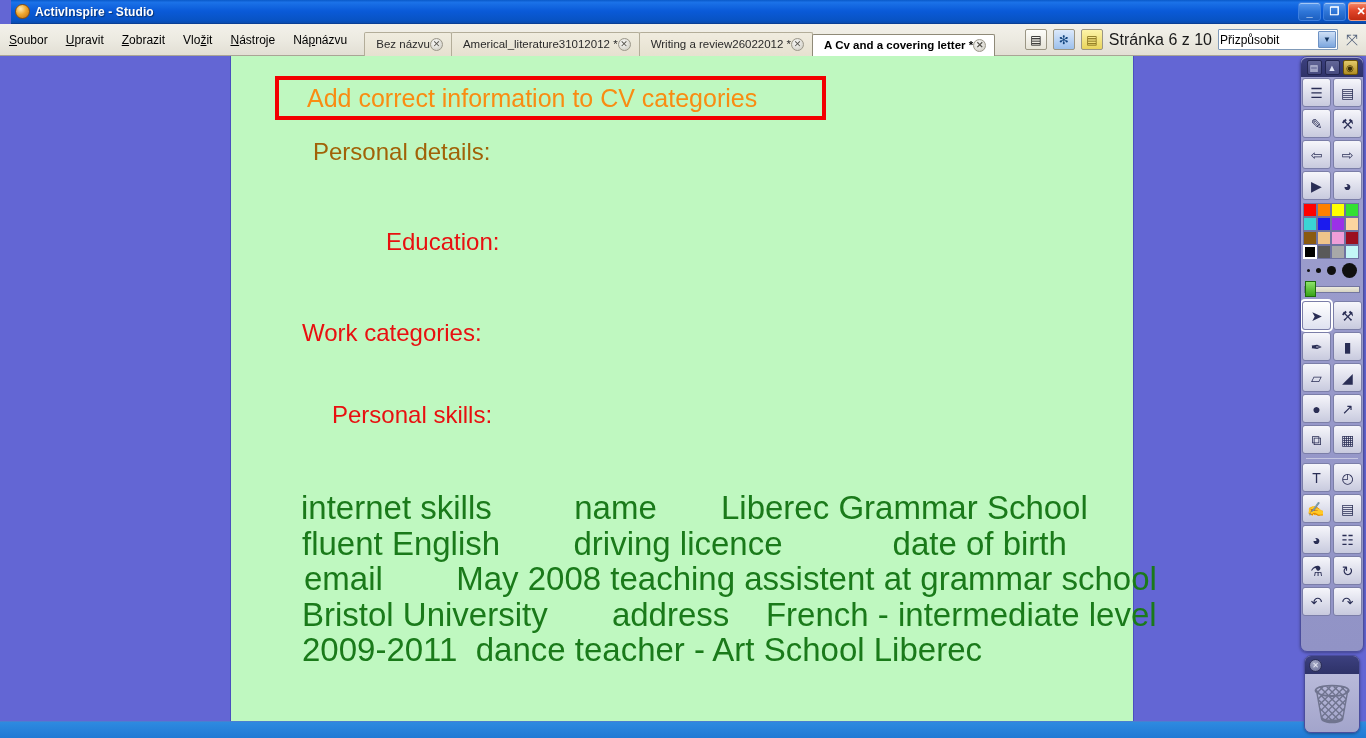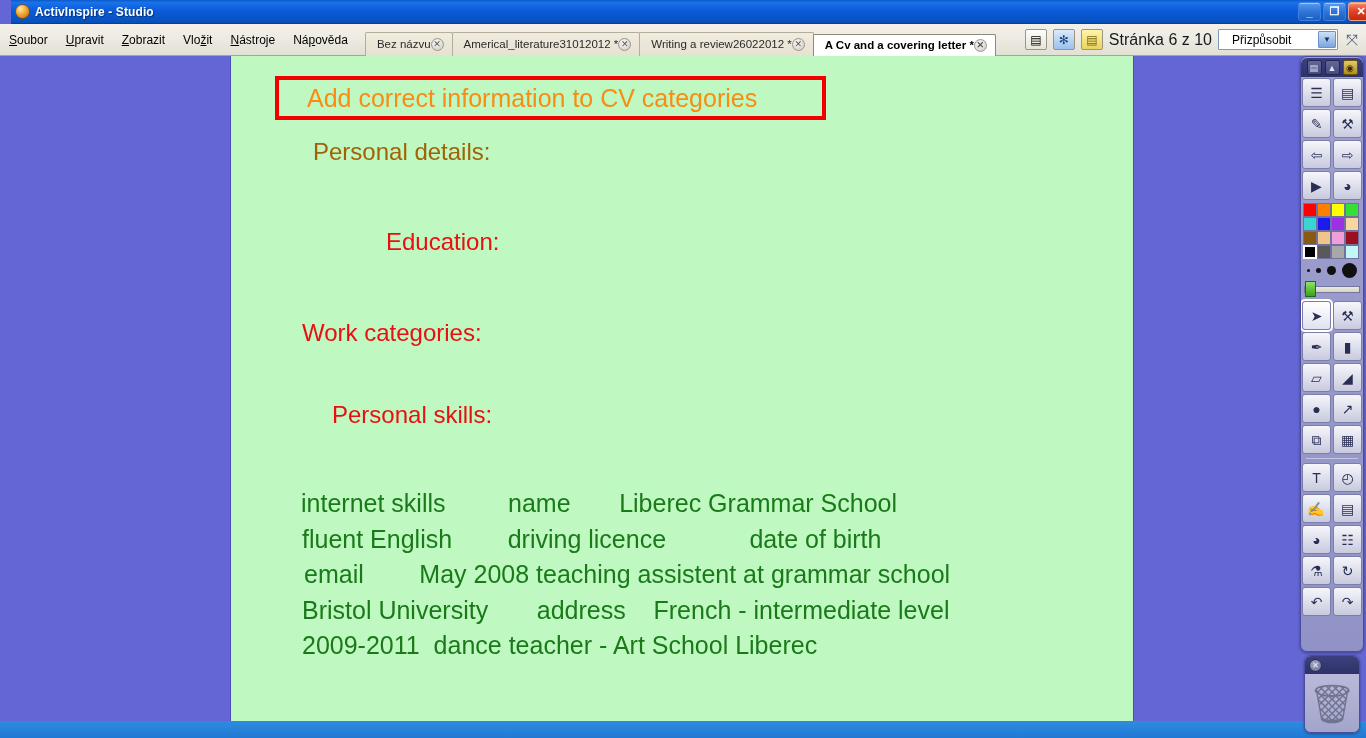--- a/index.html
+++ b/index.html
@@ -84,21 +84,21 @@
     width: 22px; height: 21px; border: 1px solid #9b9684; border-radius: 2px;
     display: flex; align-items: center; justify-content: center;
     background: linear-gradient(180deg,#fdfdfa,#e7e4d8); font-size: 12px;
   }
   .ptool.blue { background: linear-gradient(180deg,#dce9fb,#9cc0ec); color: #12457f; }
   .ptool.note { background: linear-gradient(180deg,#fdf4a8,#e9d45c); color: #7a6310; }
   #pagenum { font-size: 16px; color: #1a1a1a; white-space: nowrap; }
   #zoomsel {
     width: 120px; height: 21px; border: 1px solid #7f99b8;
     background: #fff; font-size: 12px; color: #000;
-    display: flex; align-items: center; padding-left: 13px;
+    display: flex; align-items: center; padding-left: 1px;
     position: relative; border-radius: 1px;
   }
   #zoomsel .arrow {
     position: absolute; right: 1px; top: 1px; width: 18px; height: 17px;
     background: linear-gradient(180deg,#cfe0f6,#7ca6de);
     border: 1px solid #6e92c4; border-radius: 1px;
     display: flex; align-items: center; justify-content: center;
     font-size: 8px; color: #10315c;
   }
   #fitbtn { font-size: 15px; color: #53617a; padding: 0 2px; }
@@ -125,21 +125,21 @@
     border: 4px solid #f20000;
     display: flex; align-items: center; padding-left: 28px;
   }
   #title-text {
     color: #f98c12; font-size: 25px; line-height: 1; white-space: nowrap;
   }
   .cat {
     position: absolute; color: #e81010; font-size: 24px; white-space: nowrap;
   }
   .bank {
-    position: absolute; color: #1a7a1a; font-size: 25px; white-space: nowrap;
+    position: absolute; color: #1a7a1a; font-size: 33px; white-space: nowrap;
   }
 
   
   #toolbar {
     position: absolute; right: 2px; top: 56px; width: 64px; height: 596px;
     background: linear-gradient(180deg,#9fa0cf 0%, #9193c6 100%);
     border: 1px solid #4a4d9e; border-radius: 7px;
     box-shadow: 0 1px 3px rgba(0,0,0,0.35);
     display: flex; flex-direction: column; align-items: center;
     padding-top: 1px; overflow: hidden;
@@ -223,21 +223,21 @@
     <div class="winbtn close">✕</div>
   </div>
 </div>
 
 <div id="menubar">
   <div class="menu-item"><u>S</u><span>oubor</span></div>
   <div class="menu-item"><u>U</u><span>pravit</span></div>
   <div class="menu-item"><u>Z</u><span>obrazit</span></div>
   <div class="menu-item">Vlo<u>ž</u><span>it</span></div>
   <div class="menu-item"><u>N</u><span>ástroje</span></div>
-  <div class="menu-item">Ná<u>p</u><span>ověda</span></div>
+  <div class="menu-item">Ná<u>p</u><span>názvu</span></div>
 
   <div id="tabstrip">
       <div class="tab">
         <span>Bez názvu</span>
         <span class="tab-close">✕</span>
       </div>
       <div class="tab">
         <span>Americal_literature31012012 *</span>
         <span class="tab-close">✕</span>
       </div>

